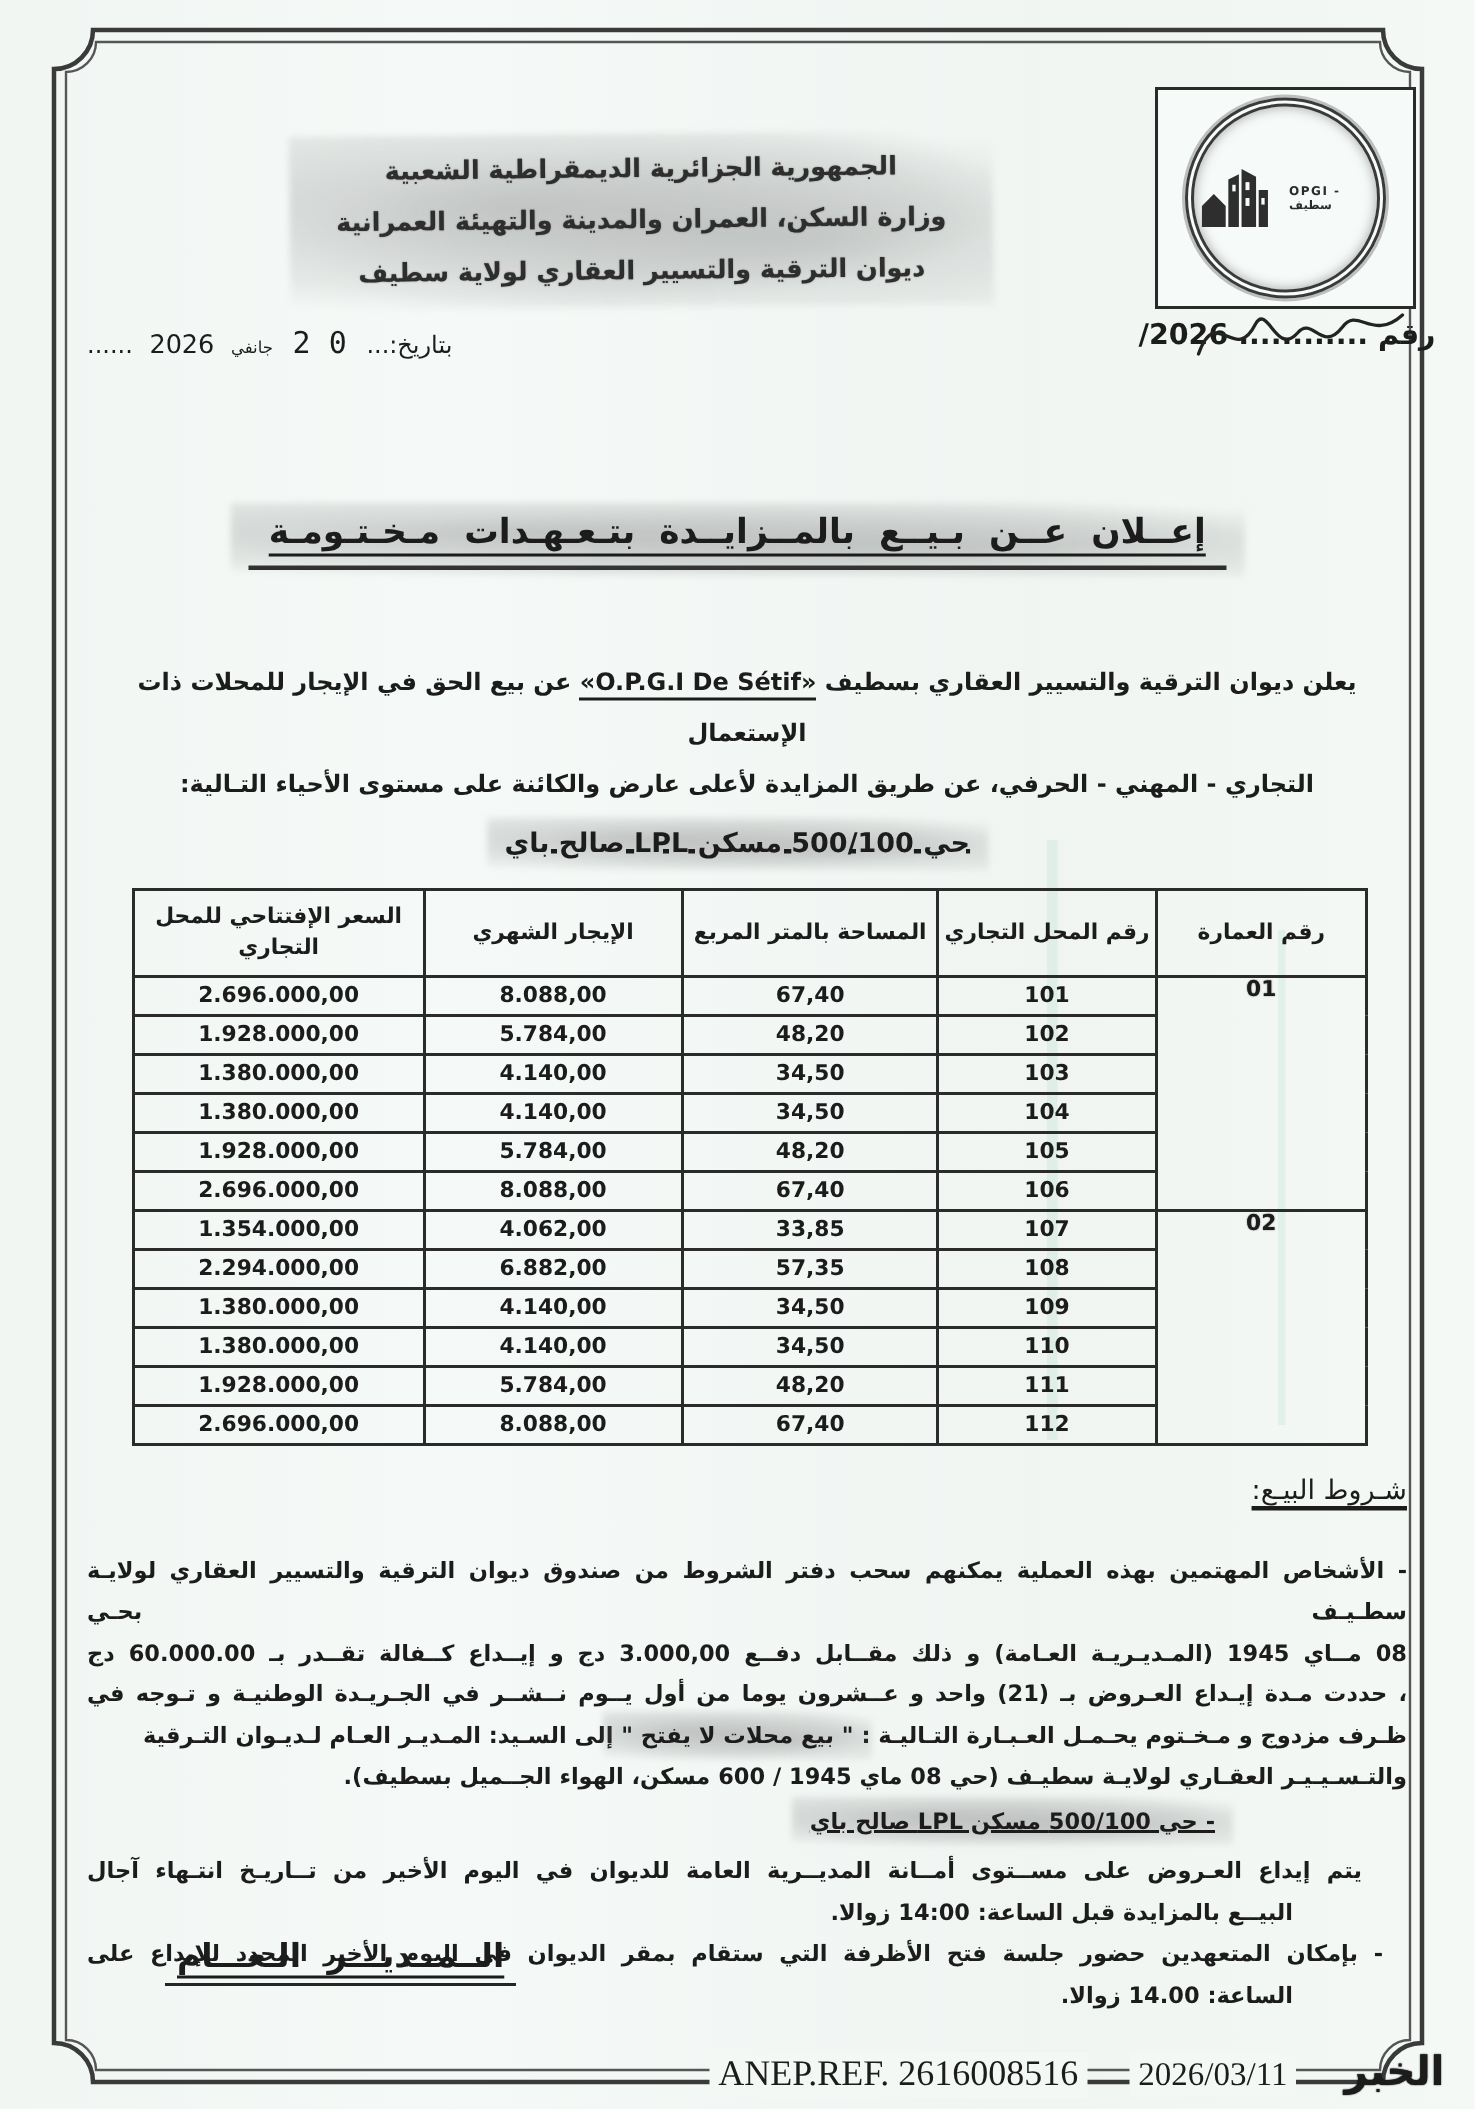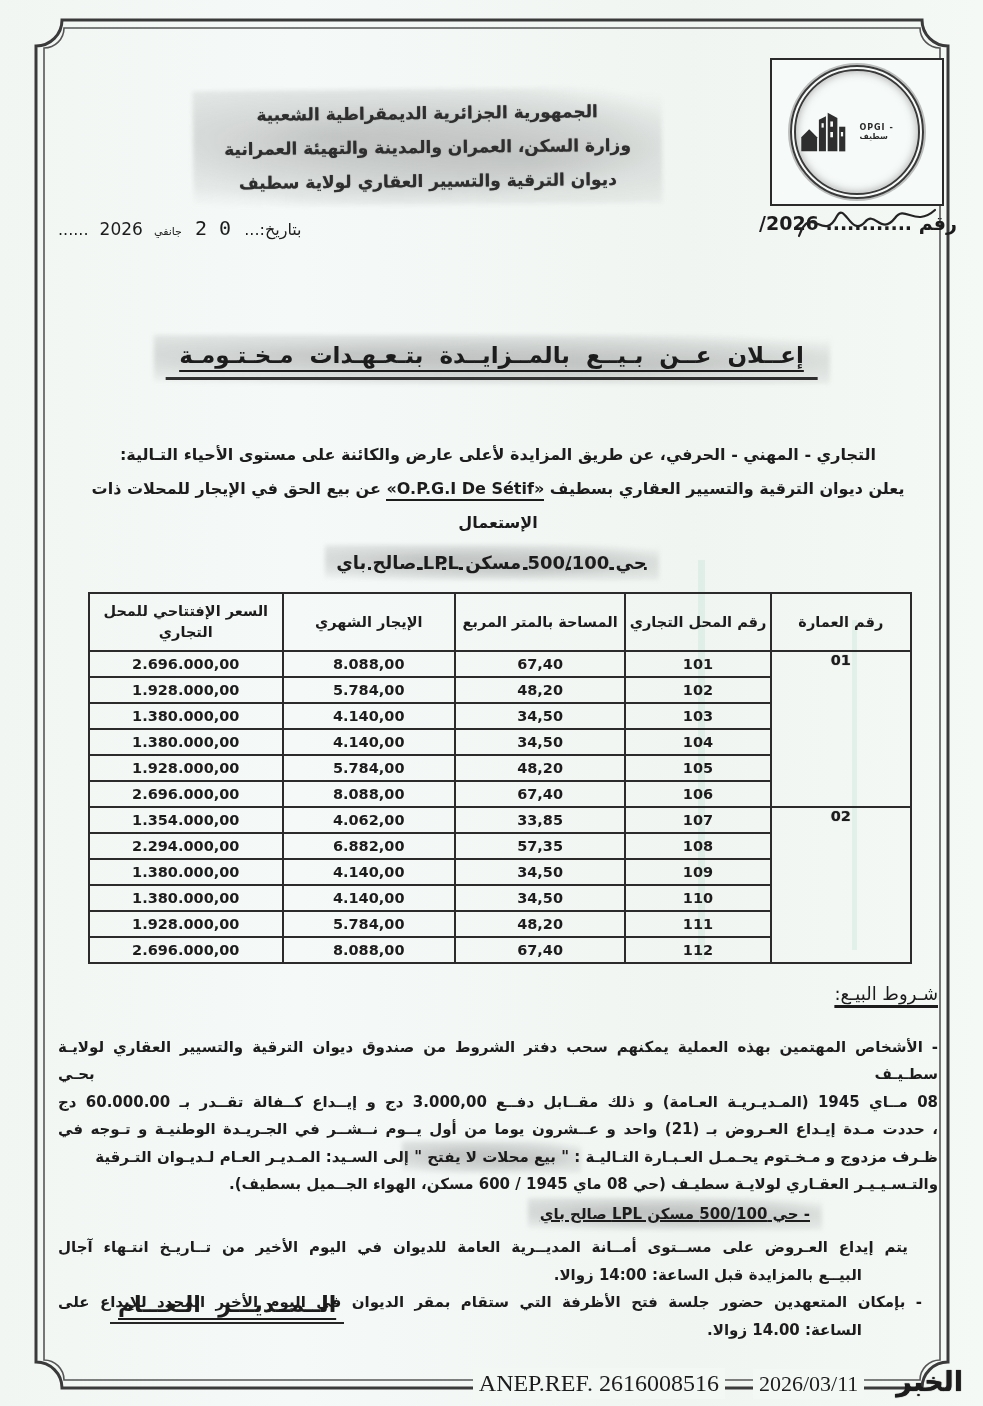--- a/index.html
+++ b/index.html
@@ -143,26 +143,26 @@
     <span>بتاريخ:...</span>
     <span class="day">0 2</span>
     <span class="month">جانفي</span>
     <span class="year">2026</span>
     <span>......</span>
   </div>
 
   <div class="title smudge" dir="rtl">إعــلان عــن بـيــع بالمــزايــدة بتـعـهـدات مـخـتـومـة</div>
 
   <div class="intro" dir="rtl">
-    <div>التجاري - المهني - الحرفي، عن طريق المزايدة لأعلى عارض والكائنة على مستوى الأحياء التـالية:</div>
     <div>
       <span>يعلن ديوان الترقية والتسيير العقاري بسطيف </span>
       <span class="brand">«O.P.G.I De Sétif»</span>
       <span> عن بيع الحق في الإيجار للمحلات ذات الإستعمال</span>
     </div>
+    <div>التجاري - المهني - الحرفي، عن طريق المزايدة لأعلى عارض والكائنة على مستوى الأحياء التـالية:</div>
   </div>
 
   <div class="caption smudge" dir="rtl">حي 500/100 مسكن LPL صالح باي</div>
 
   <table class="lots" dir="rtl">
     <colgroup>
       <col class="col-b">
         <col class="col-s">
         <col class="col-a">
         <col class="col-r">

